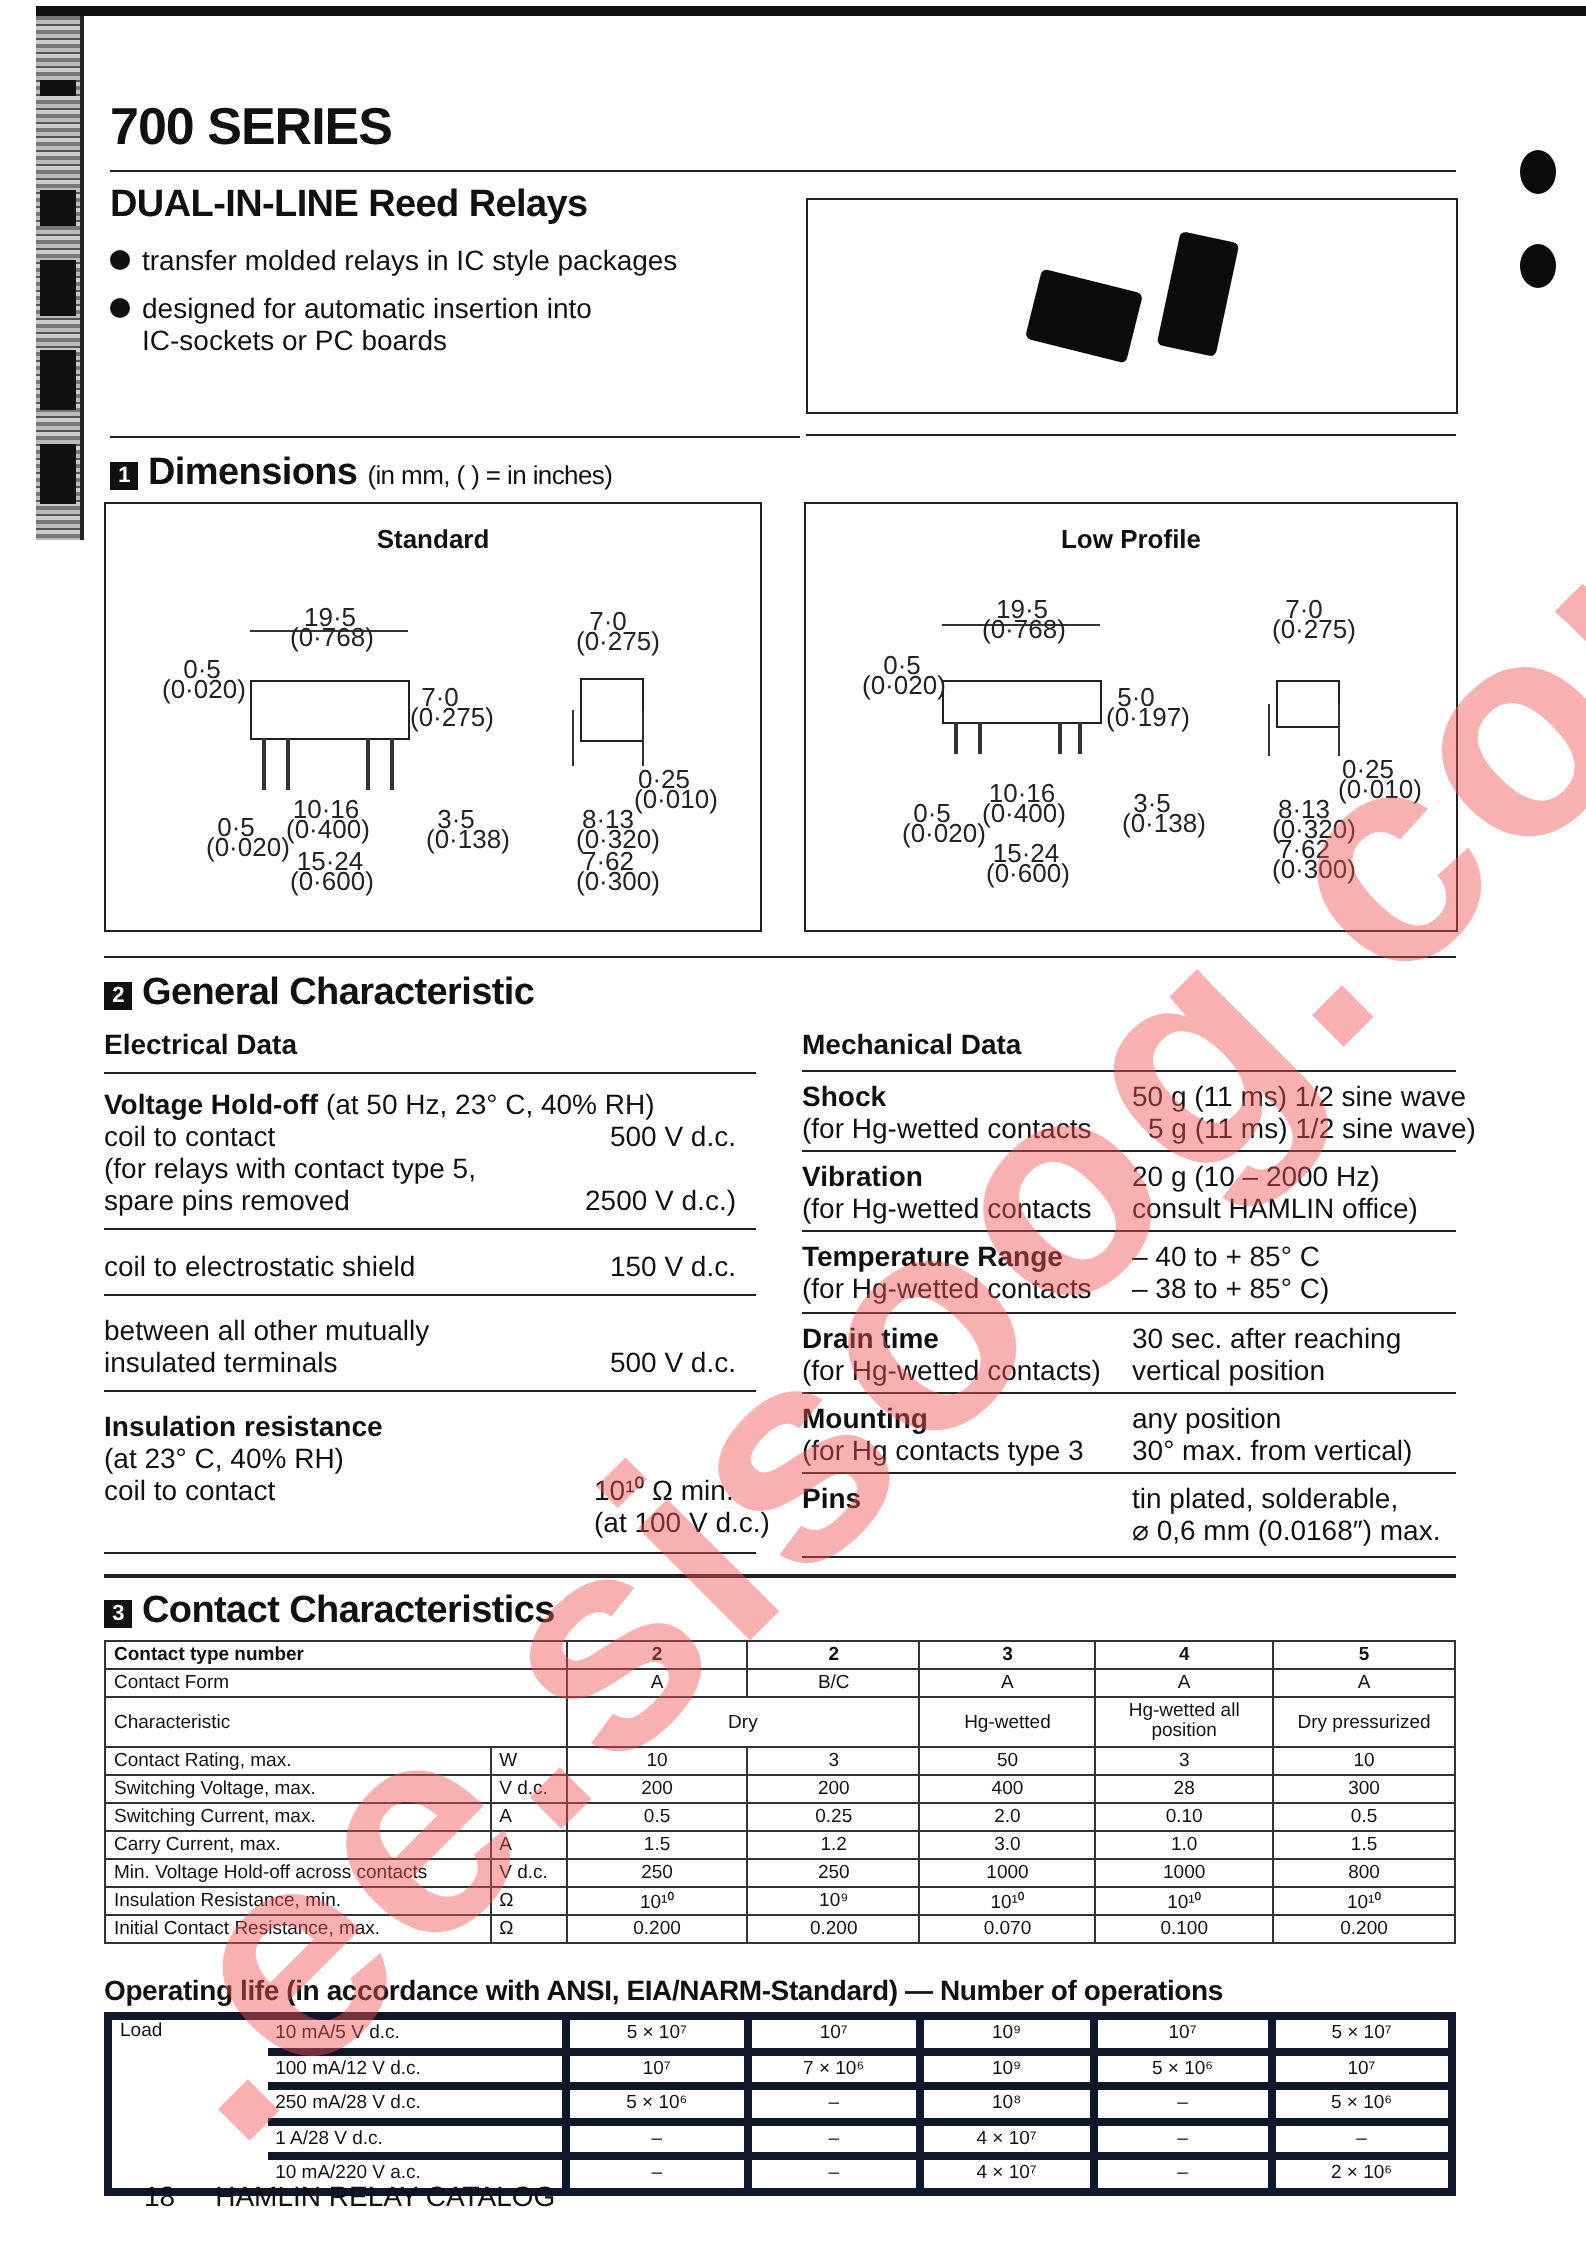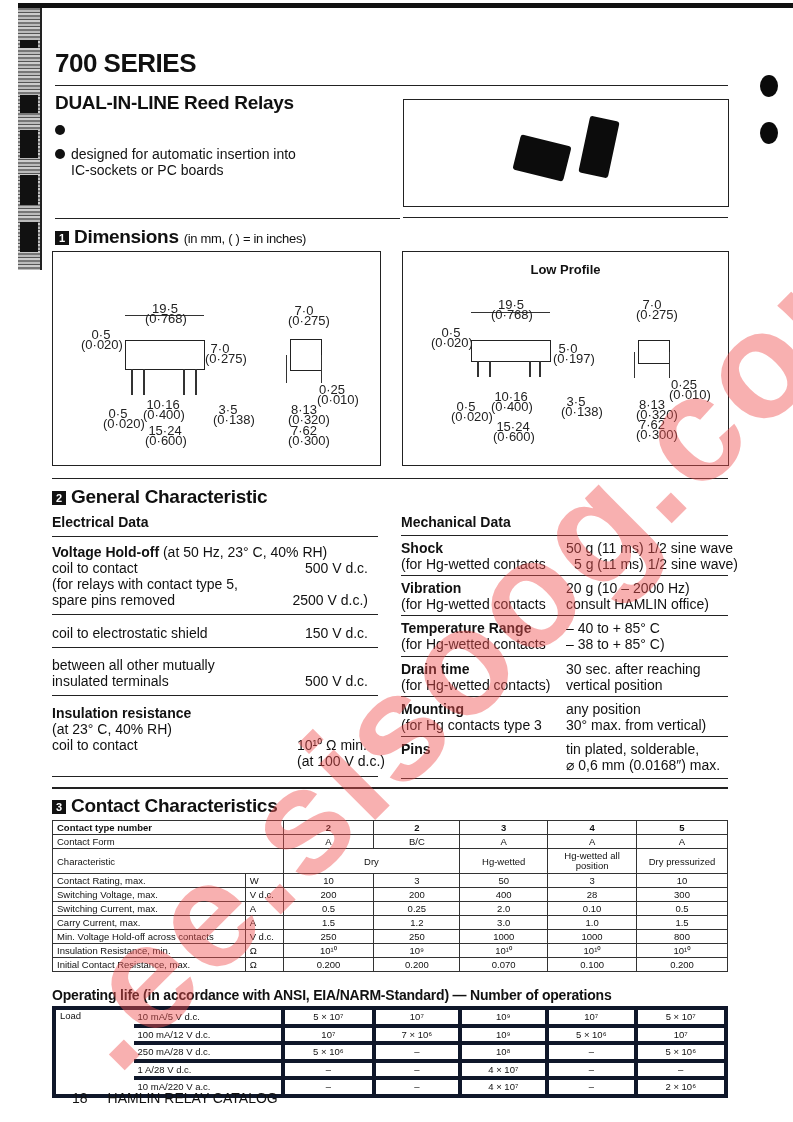--- a/index.html
+++ b/index.html
@@ -54,21 +54,21 @@
 <div class="abs side-letter" style="top:40px;height:8px;"></div>
 <div class="abs side-letter" style="top:95px;height:18px;"></div>
 <div class="abs side-letter" style="top:130px;height:28px;"></div>
 <div class="abs side-letter" style="top:175px;height:30px;"></div>
 <div class="abs side-letter" style="top:222px;height:30px;"></div>
 
 <div class="abs title">700 SERIES</div>
 <div class="abs hr" style="left:55px;top:85px;width:673px;"></div>
 <div class="abs subtitle">DUAL-IN-LINE Reed Relays</div>
 <div class="abs bullet" style="left:55px;top:122px;">
-  <span class="dot"></span>
+  <span class="dot"></span><span>transfer molded relays in IC style packages</span>
 </div>
 <div class="abs bullet" style="left:55px;top:146px;">
   <span class="dot"></span><span>designed for automatic insertion into</span>
 </div>
 <div class="abs bullet" style="left:71px;top:162px;">IC-sockets or PC boards</div>
 
 <div class="abs photo-box">
 </div>
 <div class="abs relay1"></div>
 <div class="abs relay2"></div>
@@ -76,20 +76,21 @@
 <div class="abs blackdot" style="left:760px;top:122px;"></div>
 <div class="abs hr" style="left:403px;top:217px;width:325px;"></div>
 
 <div class="abs hr" style="left:55px;top:218px;width:345px;"></div>
 <div class="abs sec-head" style="left:55px;top:226px;">
   <span class="num">1</span><span>Dimensions</span>
   <span class="sub">(in mm, ( ) = in inches)</span>
 </div>
 
 <div class="abs dimbox" style="left:52px;top:251px;width:327px;height:213px;">
+  <div class="dimtitle">Standard</div>
   <div class="drw" style="left:72px;top:88px;width:78px;height:28px;"></div>
   <div class="ln" style="left:78px;top:117px;width:2px;height:26px;"></div>
   <div class="ln" style="left:90px;top:117px;width:2px;height:26px;"></div>
   <div class="ln" style="left:130px;top:117px;width:2px;height:26px;"></div>
   <div class="ln" style="left:142px;top:117px;width:2px;height:26px;"></div>
   <div class="ln" style="left:72px;top:63px;width:79px;height:1px;"></div>
   <div class="dim" style="left:92px;top:52px;width:40px;"><span>19·5</span><br><span>(0·768)</span></div>
   <div class="dim" style="left:28px;top:78px;width:40px;"><span>0·5</span><br><span>(0·020)</span></div>
   <div class="dim" style="left:152px;top:92px;width:30px;"><span>7·0</span><br><span>(0·275)</span></div>
   <div class="dim" style="left:160px;top:153px;width:30px;"><span>3·5</span><br><span>(0·138)</span></div>

